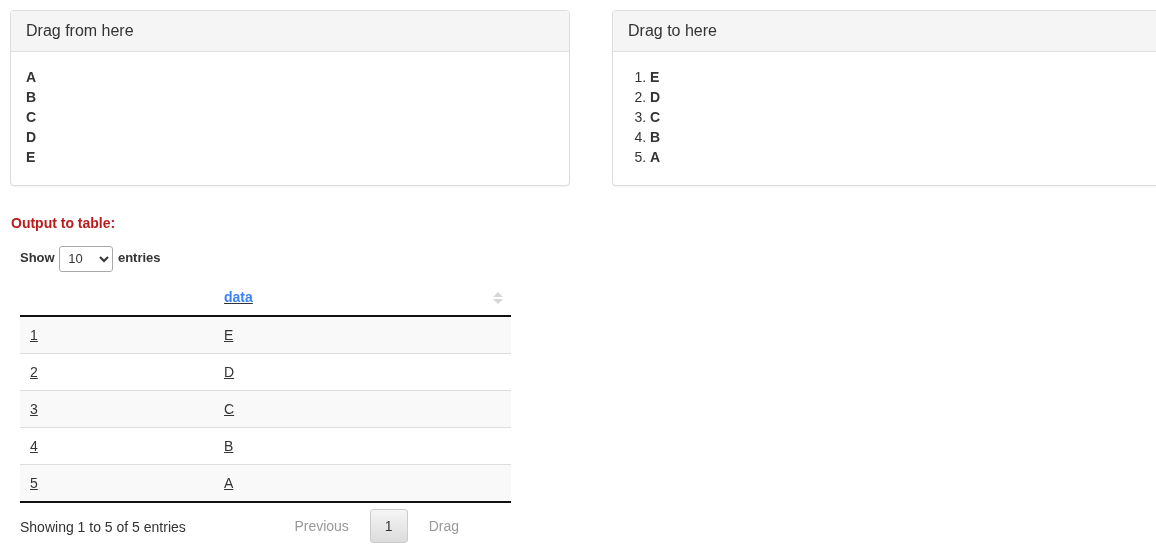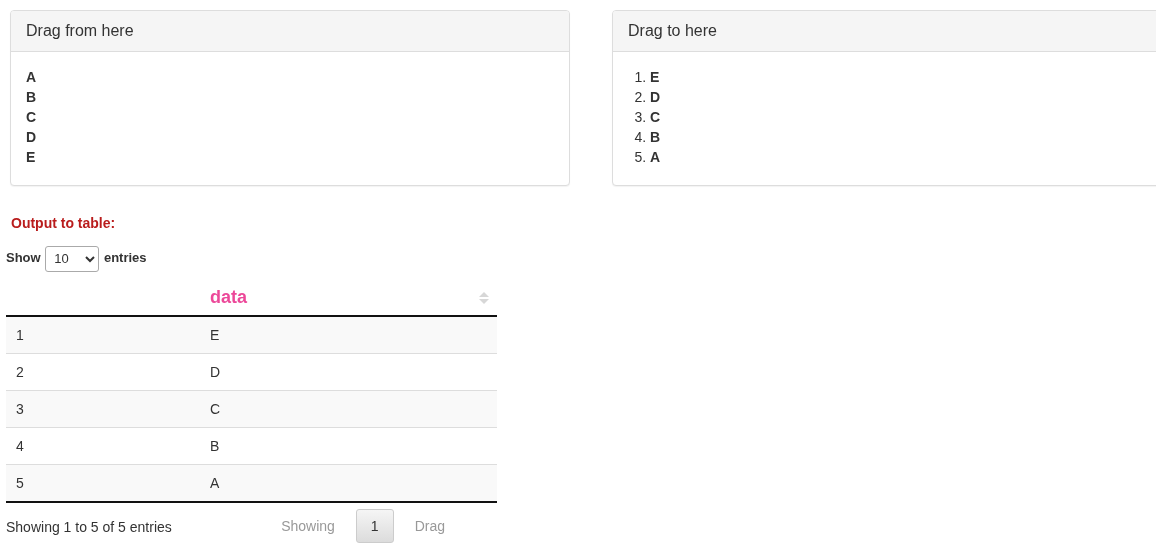--- a/index.html
+++ b/index.html
@@ -97,23 +97,24 @@
     left: 11px;
     top: 214px;
     font-weight: bold;
     font-size: 14px;
     color: #b91c1c;
     line-height: 18px;
   }
 
   .dt-wrapper {
     position: absolute;
-    left: 6px;
+    left: 20px;
     top: 240px;
     width: 451px;
+    text-decoration: underline;
   }
 
   .dt-top {
     position: relative;
     height: 34px;
   }
   .dt-length {
     position: absolute;
     left: 0;
     top: 4px;
@@ -163,23 +164,23 @@
 
   table.dt-table {
     border-collapse: collapse;
     width: 451px;
     margin-top: 5px;
     table-layout: fixed;
   }
   table.dt-table th {
     border-bottom: 2px solid #111111;
     padding: 8px 10px 8px 10px;
-    font-size: 18px;
-    font-weight: bold;
-    color: #ec4899;
+    font-size: 14px;
+    font-weight: bold;
+    color: #3b82f6;
     text-align: left;
     position: relative;
     vertical-align: bottom;
     line-height: 20px;
   }
   table.dt-table td {
     border-top: 1px solid #dddddd;
     padding: 8px 10px;
     font-size: 14px;
     color: #333333;
@@ -349,17 +350,17 @@
       <tr>
         <td>5</td>
         <td>A</td>
       </tr>
     </tbody>
   </table>
 
   <div class="dt-bottom">
     <div class="dt-info">Showing 1 to 5 of 5 entries</div>
     <div class="dt-paginate">
-      <a class="page-btn">Showing</a><a class="page-btn current">1</a><a class="page-btn">Drag</a>
+      <a class="page-btn">Previous</a><a class="page-btn current">1</a><a class="page-btn">Drag</a>
     </div>
   </div>
 
 </div>
 
 </body></html>

